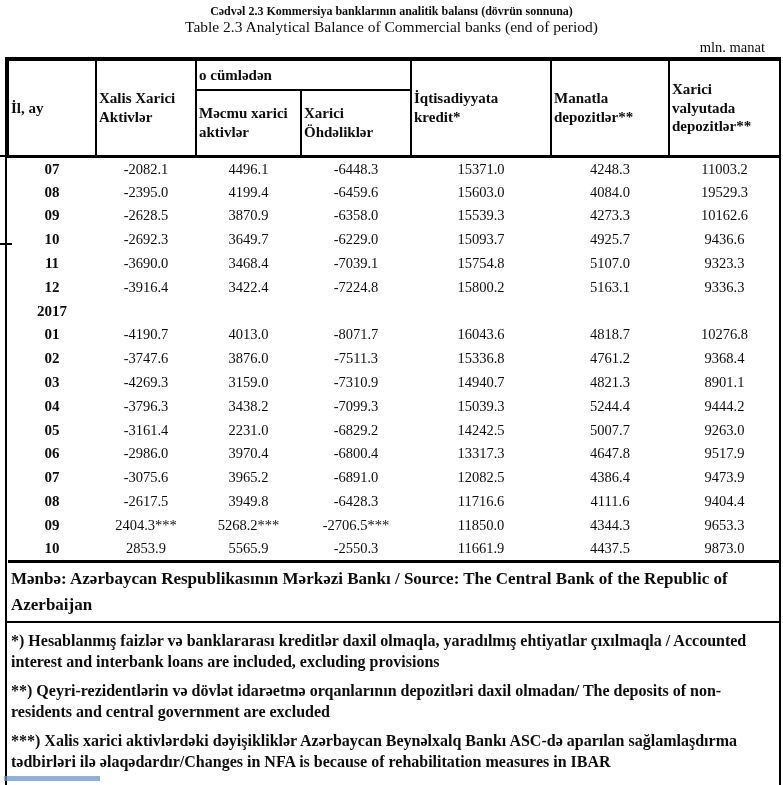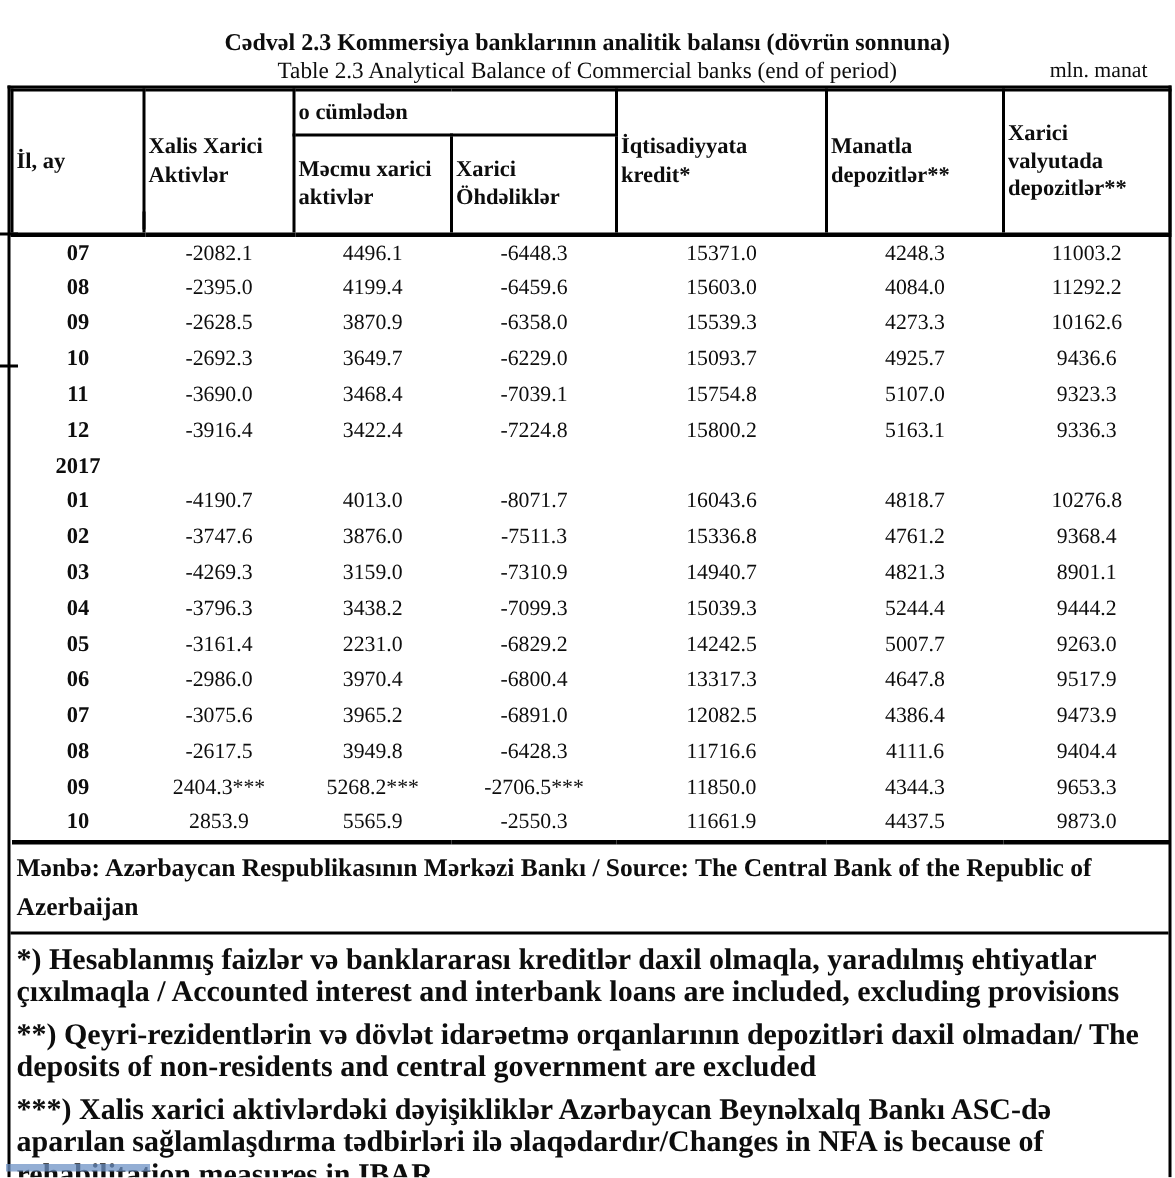--- a/index.html
+++ b/index.html
@@ -2,21 +2,21 @@
 <html><head>
 <meta charset="utf-8">
 <style>
   html,body { margin:0; padding:0; background:#fff; }
   .page {
     position:relative; width:783px; height:785px; overflow:hidden;
     background:#ffffff; color:#0d0d0d;
     font-family:"Liberation Serif", serif;
   }
   .titles { text-align:center; padding-top:4px; line-height:1.18; }
-  .title-az { font-size:16px; font-weight:bold;margin-top:16px; }
+  .title-az { font-size:12px; font-weight:bold; }
   .title-en { font-size:15.5px; font-weight:normal; }
   .unit { position:absolute; top:39px; right:18px; font-size:14.5px; }
 
   .table-box {
     position:absolute; left:5px; top:57px; width:772px; height:726px;
     border:2px solid #000; border-bottom:none; box-sizing:content-box;
   }
   table.data-table { border-collapse:collapse; table-layout:fixed; width:772px; border-bottom:3px solid #000; }
   table.data-table thead th {
     border:2px solid #000; font-weight:bold; font-size:15px;
@@ -29,21 +29,21 @@
   table.data-table tbody th, table.data-table tbody td {
     border:none; padding:0 2px; font-size:14.5px; text-align:center; vertical-align:middle;
   }
   table.data-table tbody th.row-label { font-weight:bold; font-size:15px; }
   table.data-table tbody tr.year-row th { text-align:center; }
 
   .src-block {
     font-weight:bold; font-size:17px; line-height:26px;
     padding:3px 6px 3px 4px; border-bottom:2px solid #000;
   }
-  .note { font-weight:bold; font-size:20px; line-height:21.5px; padding:0 4px 0 4px; margin-top:7px; }
+  .note { font-weight:bold; font-size:16px; line-height:21.5px; padding:0 4px 0 4px; margin-top:7px; }
   .note:first-of-type { margin-top:5px; }
 
   .tick-left  { position:absolute; left:0; width:12px; height:2px; background:#000; }
   .tick-top   { position:absolute; left:95px; top:141px; width:2px; height:12px; background:#000; }
   .blue-artifact { position:absolute; left:4px; top:776px; width:96px; height:5px;
                    background:#6f93c6; opacity:0.75; }
 </style>
 </head>
 <body>
 
@@ -91,21 +91,21 @@
             <td>4248.3</td>
             <td>11003.2</td>
           </tr>
           <tr class="month-row">
             <th class="row-label">08</th>
             <td>-2395.0</td>
             <td>4199.4</td>
             <td>-6459.6</td>
             <td>15603.0</td>
             <td>4084.0</td>
-            <td>11292.2</td>
+            <td>19529.3</td>
           </tr>
           <tr class="month-row">
             <th class="row-label">09</th>
             <td>-2628.5</td>
             <td>3870.9</td>
             <td>-6358.0</td>
             <td>15539.3</td>
             <td>4273.3</td>
             <td>10162.6</td>
           </tr>

